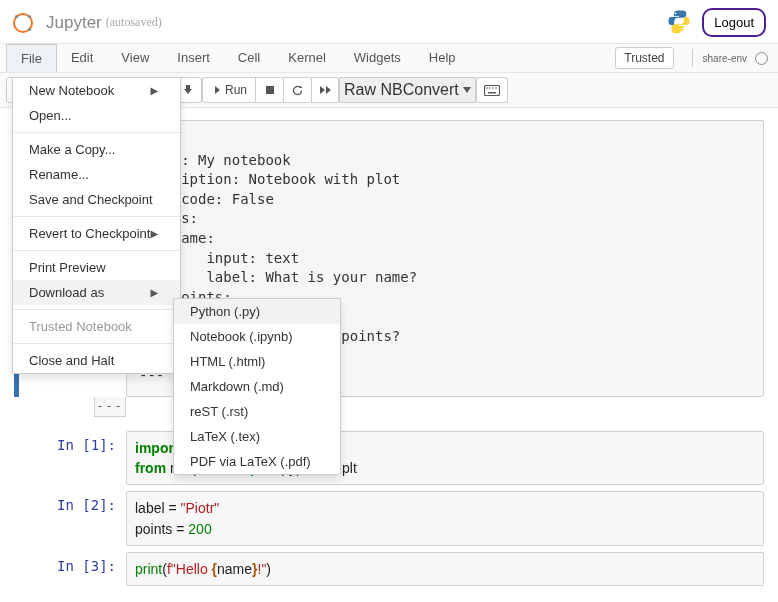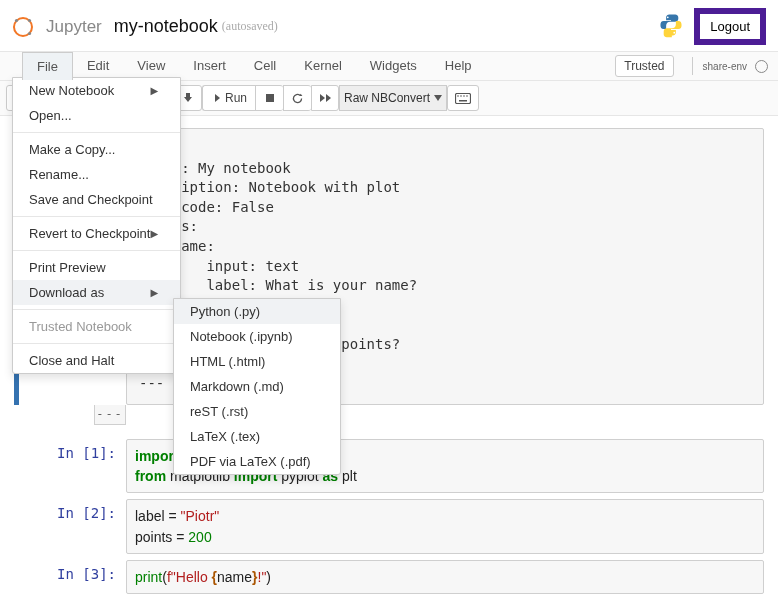--- a/index.html
+++ b/index.html
@@ -4,40 +4,40 @@
 <style>
   * { box-sizing: border-box; margin: 0; padding: 0; font-family: "Helvetica Neue", Helvetica, Arial, sans-serif; }
   body { background: #fff; font-size: 13px; color: #333; width: 778px; }
   
   .header { display: flex; align-items: center; padding: 8px 12px 6px 12px; }
   .logo { display: flex; align-items: center; gap: 12px; }
   .logo-text { font-size: 17px; color: #888; }
   .nb-title { font-size: 18px; color: #111; margin-left: 12px; font-weight: 400; }
   .autosave { font-size: 12px; color: #aaa; margin-left: 4px; font-family: Liberation Serif, serif; }
   .header-spacer { flex: 1; }
-  .logout-btn { border: 6px solid #4c1d95; border-radius: 0; padding: 5px 10px; font-size: 13px; background: #fff; cursor: pointer; }
+  .logout-btn { border: 2px solid #4c1d95; border-radius: 10px; padding: 5px 10px; font-size: 13px; background: #fff; cursor: pointer; }
   .py-icon { margin-right: 10px; }
   
   .menubar-wrap { border-top: 1px solid #e6e6e6; border-bottom: 1px solid #e6e6e6; background: #fafafa; display: flex; align-items: center; }
-  .menubar { display: flex; padding-left: 22px; }
+  .menubar { display: flex; padding-left: 6px; }
   .menu-item { padding: 6px 14px; font-size: 13px; color: #555; cursor: pointer; }
   .menu-item.open { background: #eef2f5; border: 1px solid #ccc; border-bottom: none; position: relative; z-index: 30; }
   .menu-spacer { flex: 1; }
   .trusted-btn { border: 1px solid #ccc; border-radius: 3px; padding: 3px 8px; font-size: 12px; background: #fff; cursor: pointer; margin-right: 8px; color: #444; }
   .kernel-sep { width: 1px; height: 18px; background: #ccc; margin: 0 10px; }
   .kernel-name { font-size: 10px; color: #666; margin-right: 8px; }
   .kernel-ind { width: 13px; height: 13px; border: 1px solid #888; border-radius: 50%; margin-right: 10px; }
   
   .toolbar { display: flex; align-items: center; padding: 4px 6px; border-bottom: 1px solid #e6e6e6; background: #fafafa; gap: 0; }
   .tbtn { border: 1px solid #ccc; border-radius: 3px; height: 26px; min-width: 28px; background: #fff; display: inline-flex; align-items: center; justify-content: center; font-size: 12px; color: #444; cursor: pointer; }
   .tbtn-group { display: flex; }
   .tbtn-group .tbtn:not(:last-child){ border-right: none; border-radius: 3px 0 0 3px; }
   .tbtn-group .tbtn:not(:first-child){ border-radius: 0 3px 3px 0; }
   .run-btn { padding: 0 8px; gap: 4px; }
-  .celltype-select { border: 1px solid #ccc; background: #eee; height: 26px; font-size: 12px; padding: 0 4px; cursor: pointer; display: inline-flex; align-items: center; gap: 4px; text-align: center; }
+  .celltype-select { border: 1px solid #ccc; background: #eee; height: 26px; font-size: 16px; padding: 0 4px; cursor: pointer; display: inline-flex; align-items: center; gap: 4px; text-align: center; }
   
   .dropdown { position: absolute; background: #fff; border: 1px solid #ccc; border-radius: 0 0 3px 3px; box-shadow: 0 4px 10px rgba(0,0,0,0.12); z-index: 25; min-width: 168px; }
   .dd-file { top: 77px; left: 12px; }
   .dd-item { padding: 5px 22px 5px 16px; font-size: 13px; color: #333; cursor: pointer; display: flex; align-items: center; }
   .dd-item.hover { background: #f0f2f4; }
   .dd-item.disabled { color: #999; cursor: default; }
   .dd-sep { height: 1px; background: #e6e6e6; margin: 4px 0; }
   .dd-chevron { margin-left: auto; font-size: 10px; color: #555; }
   .dd-download { top: 298px; left: 173px; }
   .dd-download .dd-item { padding: 5px 22px 5px 16px; }
@@ -65,21 +65,20 @@
 <div class="header">
   <div class="logo">
     <svg width="22" height="22" viewBox="0 0 22 22">
       <circle cx="11" cy="11" r="9" fill="none" stroke="#f37726" stroke-width="2"></circle>
       <circle cx="4.5" cy="4.5" r="1.6" fill="#888"></circle>
       <circle cx="17.5" cy="4.5" r="1.6" fill="#888"></circle>
       <circle cx="17.5" cy="17.5" r="1.6" fill="#888"></circle>
     </svg>
     <span class="logo-text">Jupyter</span>
   </div>
-  <span class="nb-title">my-notebook</span>
   <span class="autosave">(autosaved)</span>
   <div class="header-spacer"></div>
   <span class="py-icon">
     <svg width="26" height="26" viewBox="0 0 32 32">
         <path fill="#3776ab" d="M15 3c-4 0-5 2-5 4v3h6v1H7c-3 0-4 2-4 5s1 5 4 5h3v-4c0-3 2-5 5-5h6c2 0 4-1 4-4V7c0-2-1-4-5-4h-5z"></path>
         <circle cx="12" cy="6.5" r="1.1" fill="#fff"></circle>
         <path fill="#ffd43b" d="M17 29c4 0 5-2 5-4v-3h-6v-1h9c3 0 4-2 4-5s-1-5-4-5h-3v4c0 3-2 5-5 5h-6c-2 0-4 1-4 4v3c0 2 1 4 5 4h5z"></path>
         <circle cx="20" cy="25.5" r="1.1" fill="#fff"></circle>
       </svg>
   </span>

